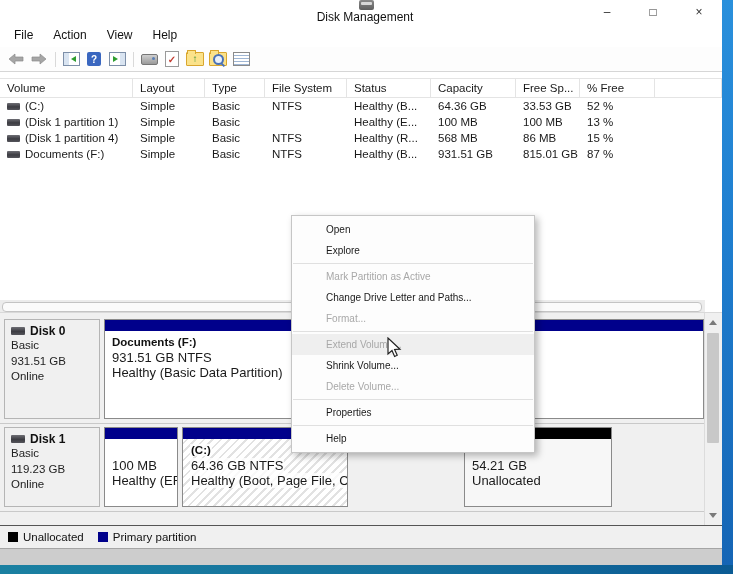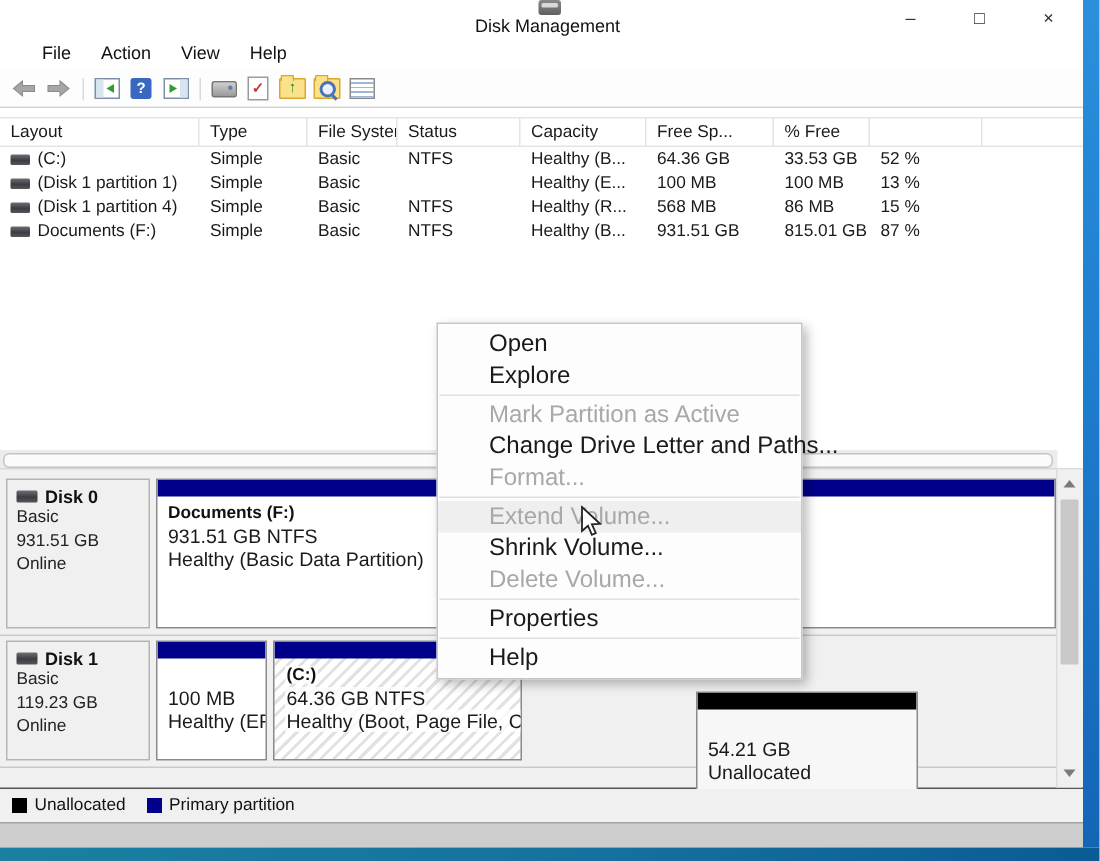--- a/index.html
+++ b/index.html
@@ -18,21 +18,21 @@
   .window{position:absolute;left:0;top:0;width:722px;height:565px;background:#fff;}
   .titlebar{height:24px;display:flex;align-items:center;position:relative;background:#fff;flex-direction:column;}
   .app-icon{width:15px;height:11px;margin-left:10px;position:relative;
     background:linear-gradient(180deg,#8a8a8a 0%,#5f5f5f 100%);border-radius:2px;}
   .app-icon:after{content:"";position:absolute;left:2px;top:2px;right:2px;height:3px;background:#d8d8d8;border-radius:1px;}
   .title-text{margin-left:8px;font-size:12px;color:#111;}
   .win-controls{position:absolute;right:0;top:0;height:24px;display:flex;}
   .win-btn{width:46px;height:24px;display:flex;align-items:center;justify-content:center;
     font-size:12px;color:#333;}
   
-  .menubar{height:23px;display:flex;align-items:center;padding-left:18px;background:#fff;}
+  .menubar{height:23px;display:flex;align-items:center;padding-left:4px;background:#fff;}
   .menu-item{padding:0 10px;font-size:12px;color:#111;line-height:23px;}
   
   .toolbar{height:24px;display:flex;align-items:center;padding-left:5px;background:#fdfdfd;
     border-bottom:1px solid #d6d6d6;}
   .tb{width:22px;height:20px;display:flex;align-items:center;justify-content:center;margin-right:1px;}
   .tb-sep{width:1px;height:15px;background:#d9d9d9;margin:0 4px;}
   .panel-icon{width:15px;height:12px;border:1px solid #7d8fa8;background:#fff;position:relative;}
   .panel-icon .pane-left{position:absolute;left:0;top:0;bottom:0;width:5px;background:#d9e4f1;}
   .panel-icon .pane-right{position:absolute;right:0;top:0;bottom:0;width:5px;background:#d9e4f1;}
   .panel-icon .tri-l{position:absolute;top:3px;left:7px;width:0;height:0;
@@ -80,21 +80,21 @@
   .disk-label{position:absolute;left:4px;top:2px;width:96px;background:#f0f0f0;
     border:1px solid #b5b5b5;padding:4px 0 0 6px;box-sizing:border-box;}
   .d0 .disk-label{height:100px;} .d1 .disk-label{height:80px;}
   .disk-name{font-size:12px;font-weight:bold;color:#111;display:flex;align-items:center;}
   .disk-name .drive-glyph{width:14px;height:8px;}
   .disk-line{font-size:11.5px;color:#222;line-height:15.5px;}
   .part{position:absolute;top:2px;border:1px solid #8a8a8a;background:#fff;box-sizing:border-box;overflow:hidden;}
   .d0 .part{height:100px;} .d1 .part{height:80px;}
   .part .bar{height:11px;background:#00008b;}
   .part.unalloc .bar{background:#000000;}
-  .part.unalloc{background:#f7f7f7;margin-top:34px;}
+  .part.unalloc{background:#f7f7f7;}
   .part.selected{background:repeating-linear-gradient(135deg,#ffffff 0 4px,#e2e2e2 4px 6px);}
   .part .ptext{padding:4px 7px;}
   .pt-title{font-size:11.5px;font-weight:bold;color:#111;line-height:15px;min-height:15px;white-space:nowrap;}
   .pt-line{font-size:13px;color:#1a1a1a;line-height:15px;white-space:nowrap;}
   .part.selected .pt-title span,.part.selected .pt-line span{background:rgba(255,255,255,.78);padding:0 1px;}
   
   .v-scroll{position:absolute;right:1px;top:0;bottom:0;width:16px;background:#f0f0f0;border-left:1px solid #dcdcdc;}
   .v-arrow{position:absolute;left:0;width:16px;height:15px;display:flex;align-items:center;justify-content:center;}
   .v-arrow.up{top:2px;} .v-arrow.down{bottom:2px;}
   .tri-up{width:0;height:0;border-left:4px solid transparent;border-right:4px solid transparent;border-bottom:5px solid #7a7a7a;}
@@ -105,21 +105,21 @@
     display:flex;align-items:center;padding-left:8px;box-sizing:border-box;}
   .swatch{width:10px;height:10px;margin-right:5px;flex:0 0 auto;}
   .swatch.unalloc{background:#000000;}
   .swatch.primary{background:#00008b;margin-left:14px;}
   .legend-label{font-size:11.5px;color:#111;}
   .status-strip{position:absolute;left:0;top:548px;width:722px;height:17px;background:#cdcdcd;
     border-top:1px solid #a5a5a5;box-sizing:border-box;}
   
   .context-menu{position:absolute;left:291px;top:215px;width:242px;background:#fdfdfd;
     border:1px solid #c6c6c6;box-shadow:3px 3px 7px rgba(0,0,0,.28);padding:3px 0;z-index:10;}
-  .cm-item{height:21px;line-height:21px;padding-left:34px;font-size:16px;color:#1a1a1a;white-space:nowrap;}
+  .cm-item{height:21px;line-height:21px;padding-left:34px;font-size:10px;color:#1a1a1a;white-space:nowrap;}
   .cm-item.disabled{color:#a8a8a8;}
   .cm-item.hovered{background:#efefef;}
   .cm-sep{height:1px;background:#e0e0e0;margin:2px 1px;}
   
   .cursor{position:absolute;left:386px;top:337px;z-index:20;}
 </style>
 </head>
 <body>
 
 <div class="window">
@@ -185,20 +185,21 @@
           <span class="lens"></span>
         </span>
     </div>
     <div class="tb">
         <span class="details-icon"></span>
       </div>
   </div>
 
   <div class="table-area">
     <div class="grid header-row">
+      <div class="hcell">Volume</div>
       <div class="hcell">Layout</div>
       <div class="hcell">Type</div>
       <div class="hcell">File System</div>
       <div class="hcell">Status</div>
       <div class="hcell">Capacity</div>
       <div class="hcell">Free Sp...</div>
       <div class="hcell">% Free</div>
       <div class="hcell"></div>
     </div>
 

